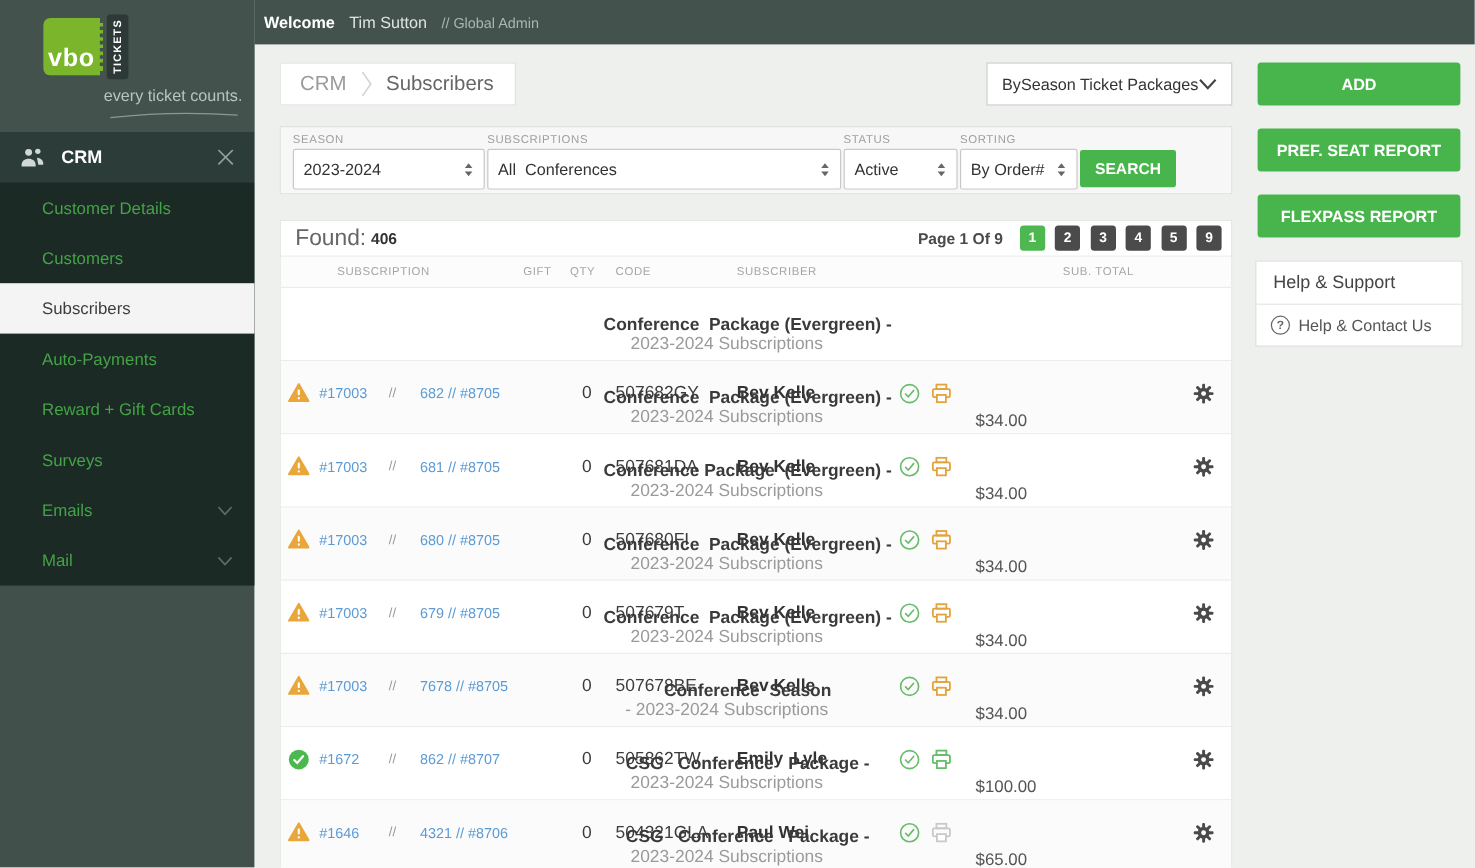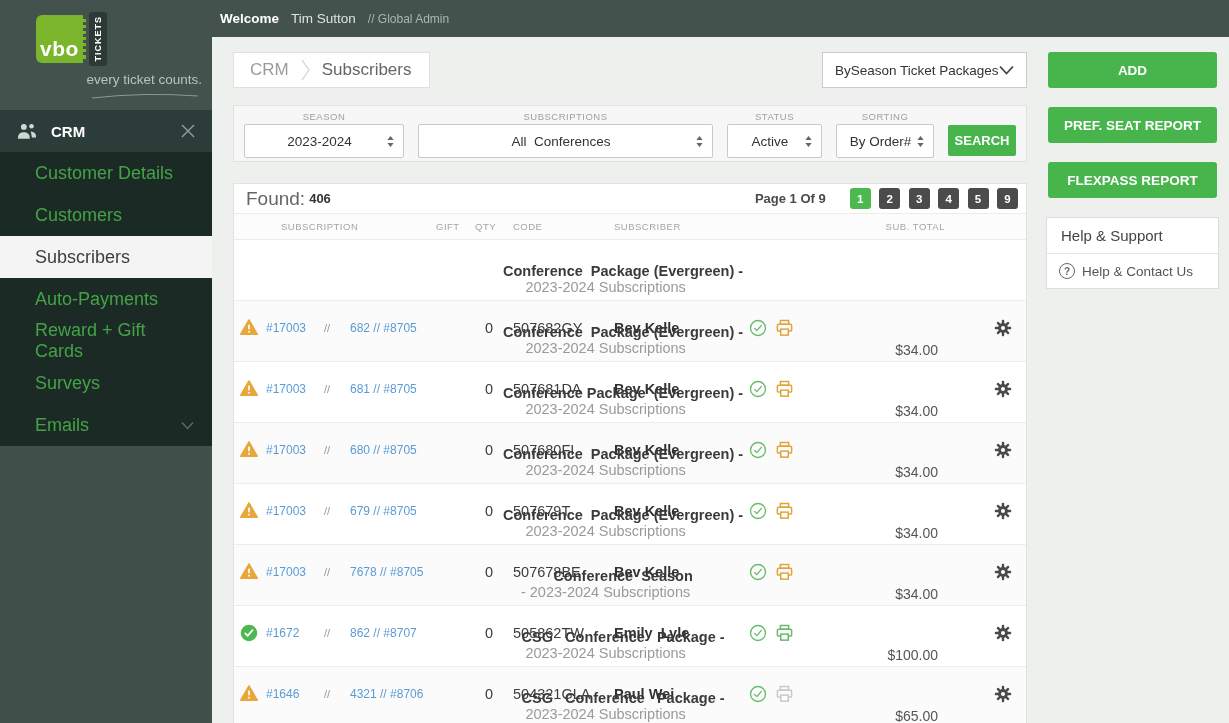--- a/index.html
+++ b/index.html
@@ -34,21 +34,21 @@
   .tagline-swoosh { position:absolute; right:12px; top:92px; }
 
   .crm-header {
     height:42px; background:#2c3d39; display:flex; align-items:center;
     padding:0 16px; color:#fff;
   }
   .crm-header .hdr-label { font-size:15px; font-weight:bold; margin-left:13px; flex:1; }
   .nav { background:#1c2a26; }
   .nav-item {
     height:42px; display:flex; align-items:center; padding:0 18px 0 35px;
-    color:#43a346; font-size:18px; cursor:pointer;
+    color:#43a346; font-size:14px; cursor:pointer;
   }
   .nav-item .nav-label { flex:1; }
   .nav-item.active { background:#f3f4f3; color:#3e3e3e; }
 
   
   #topbar {
     position:absolute; left:212px; top:0; width:1017px; height:37px;
     background:#43524d; display:flex; align-items:center; padding-left:8px;
   }
   #topbar .welcome { color:#fff; font-weight:bold; font-size:13.5px; }
@@ -71,40 +71,40 @@
     border:1px solid #ccc; display:flex; align-items:center; padding:0 12px; cursor:pointer;
   }
   .pkg-select .pkg-value { flex:1; font-size:13.5px; color:#333; }
 
   
   .filter-panel {
     position:absolute; left:21px; top:68px; width:794px; height:57px;
     background:#f7f7f7; border:1px solid #e2e2e2;
     display:flex; align-items:flex-start; padding:5px 10px 0 10px;
   }
-  .field { margin-right:14px;text-align:center; }
+  .field { margin-right:2px; }
   .field .f-label { font-size:9.5px; color:#9f9f9f; letter-spacing:.5px; display:block; margin-bottom:2px; }
   .f-select {
     background:#fff; border:1px solid #c9c9c9; border-radius:2px; height:31px;
     display:flex; align-items:center; padding:16px 8px; cursor:pointer;
   }
   .f-select .f-value { font-size:13.5px; color:#333; flex:1; }
   .w-season { width:160px; } .w-subs { width:295px; } .w-status { width:95px; } .w-sort { width:98px; }
   .btn-search {
     margin-top:14px; width:80px; height:31px; background:#48b54c; color:#fff;
     border:none; border-radius:2px; font-weight:bold; font-size:13px; cursor:pointer;
     font-family:"Liberation Sans", sans-serif;
   }
 
   
   .results { position:absolute; left:21px; top:146px; width:794px; background:#fff; border:1px solid #e2e2e2; }
   .found-bar { height:30px; display:flex; align-items:center; padding:0 8px 0 12px; border-bottom:1px solid #ececec; }
   .found-label { font-size:19px; color:#666; margin-right:4px; }
   .found-count { font-size:13px; color:#333; font-weight:bold; flex:1; }
-  .page-label { font-size:13px; color:#4a4a4a; font-weight:bold; margin-right:20px; }
+  .page-label { font-size:13px; color:#4a4a4a; font-weight:bold; margin-right:10px; }
   .page-btn {
     width:21px; height:21px; background:#4b4b4b; color:#fff; border-radius:3px;
     font-size:11.5px; font-weight:bold; display:inline-flex; align-items:center; justify-content:center;
     margin-left:4px; cursor:pointer;
   }
   .page-btn.active { background:#4cb84f; }
 
   .thead { position:relative; height:26px; background:#fcfcfc; border-bottom:1px solid #ececec; }
   .th { position:absolute; top:7px; font-size:9.5px; color:#a5a5a5; letter-spacing:.5px; }
   .th-subscription { left:47px; } .th-gift { left:202px; } .th-qty { left:241px; }
@@ -119,21 +119,21 @@
   .c { flex:none; }
   .c-lead { width:30px; display:flex; justify-content:center; }
   .c-order { width:50px; font-size:12px; color:#5b9bd5; padding-left:2px; }
   .c-sep { width:26px; text-align:center; font-size:11px; color:#999; }
   .c-ticket { width:120px; font-size:12px; color:#5b9bd5; padding-left:10px; }
   .c-gift { width:14px; }
   .c-qty { width:30px; text-align:center; font-size:14.5px; color:#3c3c3c; }
   .c-code { width:110px; padding-left:9px; font-size:14.5px; color:#3c3c3c; }
   .c-subscriber { width:135px; font-size:14.5px; font-weight:bold; color:#333; white-space:pre; }
   .c-status { width:64px; display:flex; align-items:center; gap:8px; }
-  .c-subtotal { width:125px; text-align:right; font-size:14px; color:#555;margin-top:45px; }
+  .c-subtotal { width:125px; font-size:14px; color:#555;margin-top:45px; }
   .c-gear { flex:1; display:flex; justify-content:flex-end; padding-right:14px; }
   .c-gear svg { cursor:pointer; }
 
   .lead-slot svg { display:none; }
   .lead-slot.lead-warning .ic-warn { display:block; }
   .lead-slot.lead-check .ic-okfill { display:block; }
   .ic-checkline { color:#67bb6a; }
   .printer { display:inline-flex; }
   .printer-orange { color:#e3a33c; } .printer-green { color:#67bb6a; } .printer-gray { color:#c9c9c9; }
 
@@ -215,20 +215,26 @@
 
   </div>
 
   <div class="nav-item">
     <span class="nav-label">Emails</span>
     <svg width="13" height="9" viewBox="0 0 13 9">
       <polyline points="1,1.5 6.5,7.5 12,1.5" fill="none" stroke="#5a6d68" stroke-width="1.4"></polyline>
     </svg>
   </div>
 
+  <div class="nav-item">
+    <span class="nav-label">Mail</span>
+    <svg width="13" height="9" viewBox="0 0 13 9">
+      <polyline points="1,1.5 6.5,7.5 12,1.5" fill="none" stroke="#5a6d68" stroke-width="1.4"></polyline>
+    </svg>
+  </div>
 </div>
 </div>
 
 <div id="topbar">
   <span class="welcome">Welcome</span>
   <span class="user">Tim Sutton</span>
   <span class="role">// Global Admin</span>
 </div>
 
 <div id="main">

